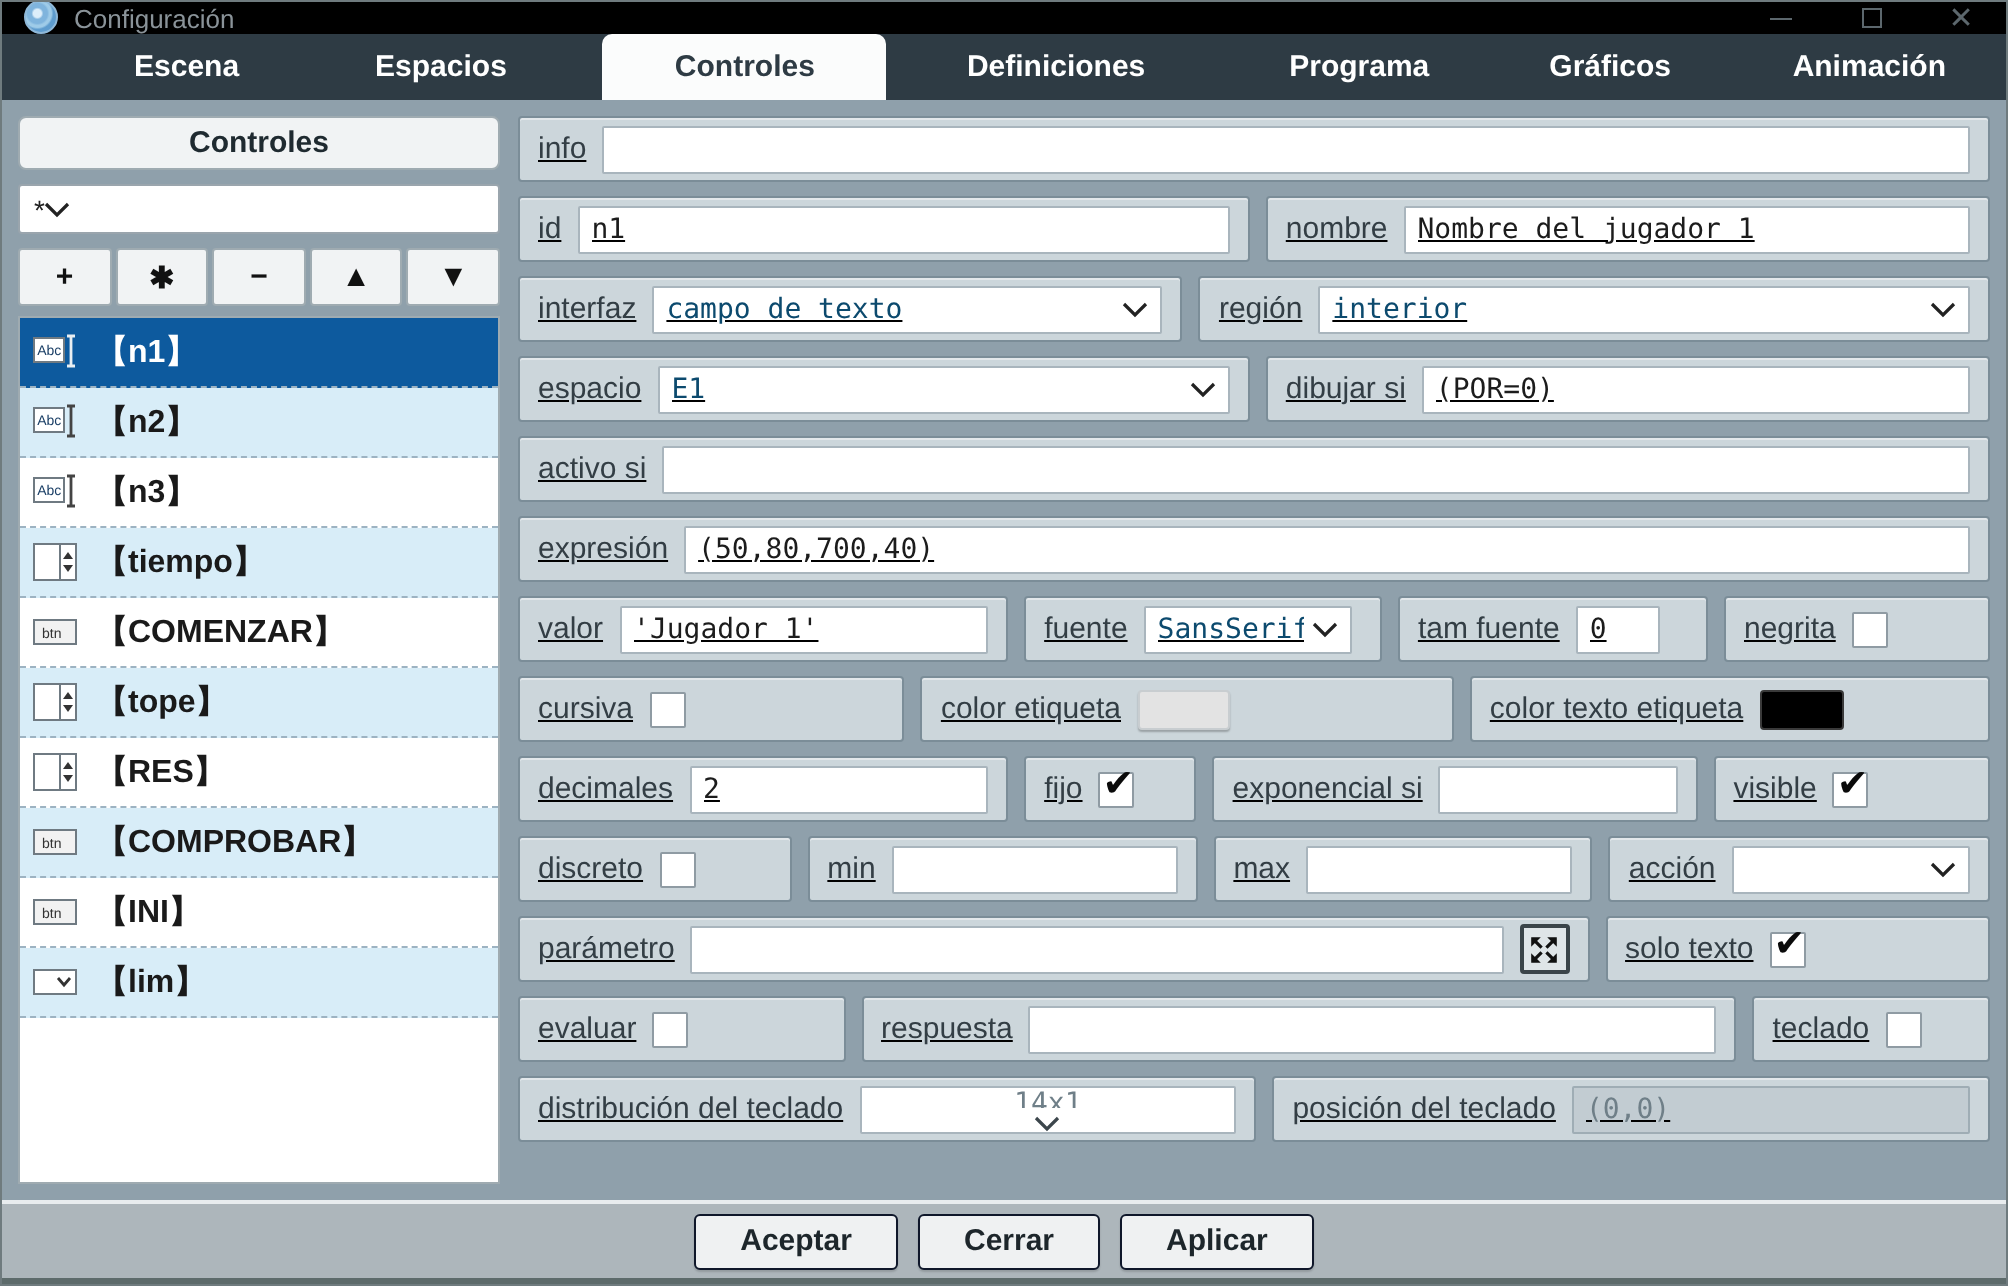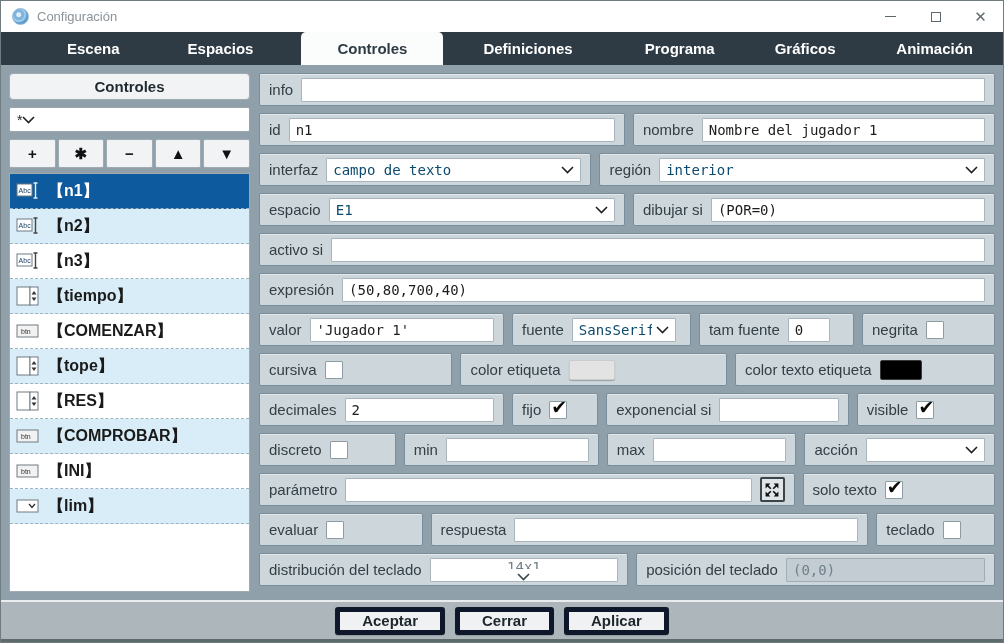--- a/index.html
+++ b/index.html
@@ -3,21 +3,21 @@
 <meta charset="utf-8">
 <style>
   * { box-sizing: border-box; margin: 0; padding: 0; }
   html,body { background:#d0d4d6; }
   body { font-family:"Liberation Sans","DejaVu Sans",sans-serif; }
   .window {
     width:1004px; height:643px; border:1px solid #6f7b7e;
     display:flex; flex-direction:column; background:#8fa0ab; overflow:hidden;
   }
   
-  .titlebar { height:31px; background:#ffffff; display:flex; align-items:center; flex:0 0 auto; }
+  .titlebar { height:16px; background:#000000; display:flex; align-items:flex-end; flex:0 0 auto; }
   .app-icon { width:17px; height:17px; border-radius:50%; margin:0 8px 0 11px;
     background: radial-gradient(circle at 38% 38%, #ddeefa 0 2px, #7fb4dd 3px 5px, #9ecbe8 6px 7px, #5e9cce 8px 10px, #bcd9ef 11px);
     border:1px solid #8fb8d8; }
   .app-title { font-size:13px; color:#8a9399; }
   .win-controls { margin-left:auto; display:flex; height:100%; }
   .win-btn { width:45px; height:100%; display:flex; align-items:center; justify-content:center; color:#5c676d; font-size:13px; cursor:default; }
   .glyph-min { width:11px; border-top:1px solid #5c676d; display:inline-block; }
   .glyph-max { width:10px; height:10px; border:1px solid #5c676d; display:inline-block; }
   .glyph-close { font-size:15px; line-height:1; }
   
@@ -45,21 +45,21 @@
   .sb-list { flex:1; margin-top:5px; background:#fff; border:1px solid #9fabb1; overflow:hidden; }
   .list-item { height:35px; display:flex; align-items:center; padding:0 6px; gap:8px;
     border-bottom:1px dashed #9db3c2; background:#fff; cursor:default; }
   .list-item:nth-child(even) { background:#d8edf8; }
   .list-item.selected { background:#0d5a9e; }
   .item-label { font-size:16px; font-weight:600; color:#1a1a1a; font-family:"Liberation Sans","DejaVu Sans",sans-serif; }
   .list-item.selected .item-label { color:#fff; }
   .ctl-icon { flex:0 0 auto; display:flex; align-items:center; }
   
   .panel { flex:1 1 auto; display:flex; flex-direction:column; gap:7px; min-width:0; }
-  .frow { display:flex; gap:8px; height:33px; flex:0 0 auto; }
+  .frow { display:flex; gap:8px; height:33px; flex:0 0 auto;text-decoration:underline; }
   .fgroup { background:#ccd6db; border:1px solid #7b8d98; border-radius:2px;
     display:flex; align-items:center; padding:0 9px; gap:8px; min-width:0;
     box-shadow: inset 0 1px 0 rgba(255,255,255,.45); }
   .flabel { font-size:15px; color:#333e45; white-space:nowrap; flex:0 0 auto; }
   .finput { flex:1 1 auto; min-width:0; height:24px; border:1px solid #a9b5bd; background:#fff; border-radius:1px;
     font-family:"DejaVu Sans Mono","Liberation Mono",monospace; font-size:14px; color:#1c1c1c; padding:0 6px; outline:none; }
   .finput:disabled, .finput.disabled { background:#c2ccd2; color:#6f7f88; border-color:#9fadb5; }
   .fselect { flex:1 1 auto; min-width:0; height:24px; border:1px solid #a9b5bd; background:#fff; border-radius:1px;
     display:flex; align-items:center; padding:0 6px; gap:4px; cursor:default; }
   .fselect .sel-text { flex:1 1 auto; overflow:hidden; white-space:nowrap;
@@ -71,21 +71,21 @@
     position:relative; flex:0 0 auto; cursor:default; }
   .fcheck .check { position:absolute; left:1px; top:-6px; font-size:19px; font-weight:700; color:#0a0a0a;
     font-family:"DejaVu Sans",sans-serif; }
   .swatch { height:20px; flex:0 0 auto; border-radius:2px; cursor:default; }
   .swatch.light { width:46px; border:1px solid #c8cdd0; box-shadow:0 1px 1px rgba(0,0,0,.25); }
   .swatch.dark { width:42px; border:1px solid #3a3a3a; }
   .expand-btn { width:25px; height:25px; flex:0 0 auto; background:#dfe5e8; border:2px solid #3a4449; border-radius:2px;
     display:flex; align-items:center; justify-content:center; cursor:default; }
   
   .footer { height:37px; flex:0 0 auto; background:#adb6bb; display:flex; align-items:center; justify-content:center; gap:10px; }
-  .fbtn { min-width:90px; height:28px; background:#eff1f2; border:5px solid #0f172a; border-radius:3px;
+  .fbtn { min-width:90px; height:28px; background:#eff1f2; border:1px solid #0f172a; border-radius:3px;
     font-family:"Liberation Sans",sans-serif; font-size:15px; font-weight:700; color:#1d262b; padding:0 22px; cursor:default;
     box-shadow:0 1px 1px rgba(0,0,0,.15); }
   .bottom-strip { height:3px; background:#5d6b6b; flex:0 0 auto; }
 </style>
 </head>
 <body>
 
 <div class="window">
 
   <div class="titlebar">

